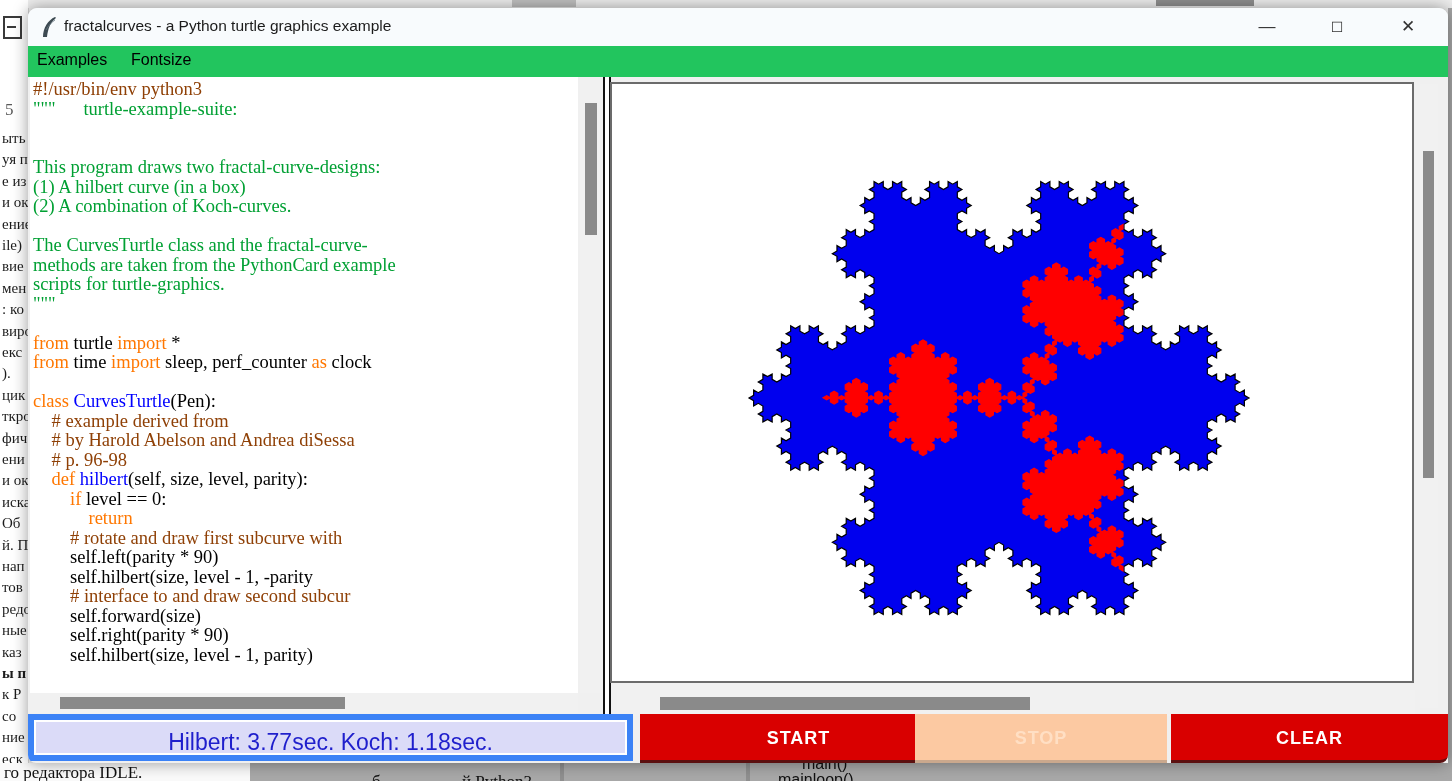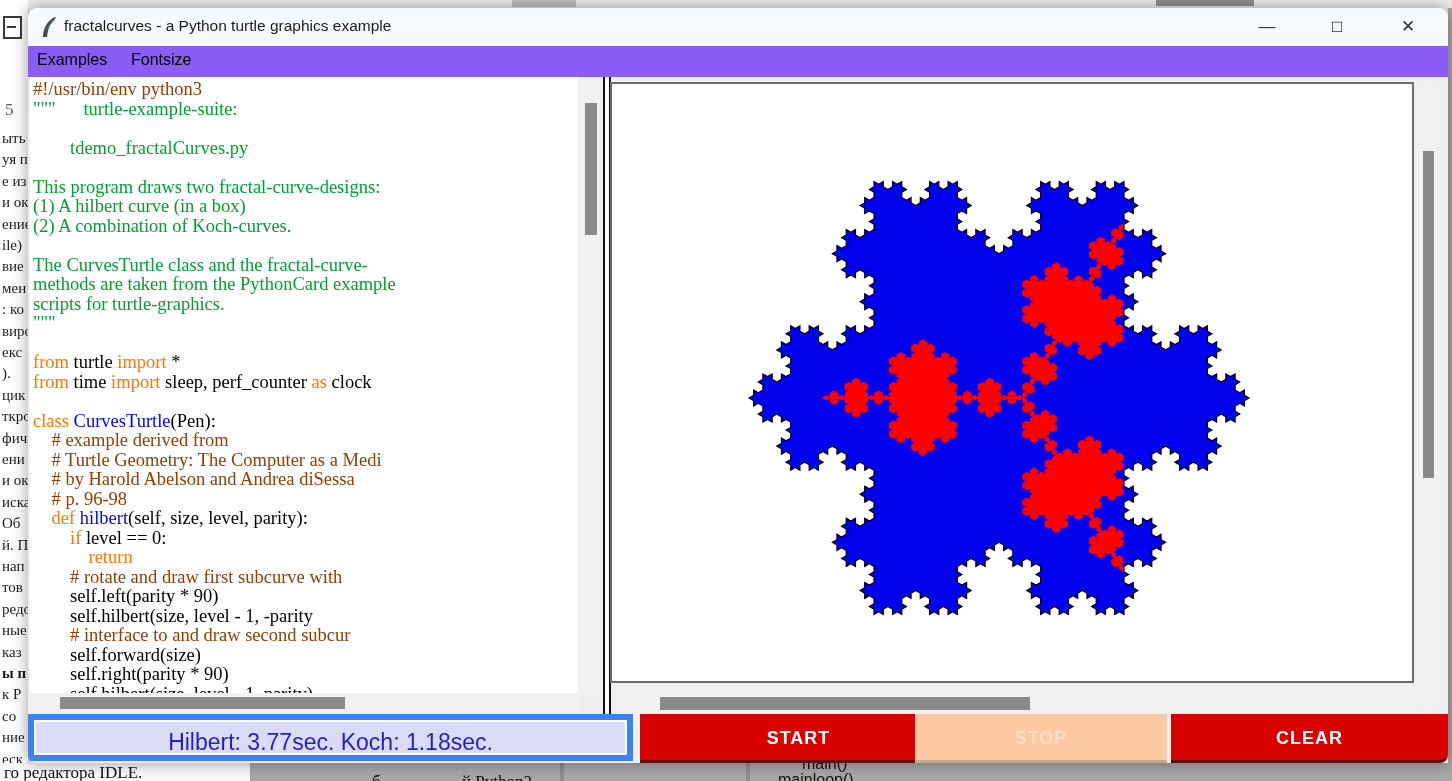--- a/index.html
+++ b/index.html
@@ -26,21 +26,21 @@
   .monoed{font-family:Liberation Sans, sans-serif;font-size:16px;}
   
   #app{position:absolute;left:28px;top:8px;width:1420px;height:755px;background:#f0f0f0;
        border-radius:9px 9px 0 8px;box-shadow:0 0 16px rgba(0,0,0,.4);overflow:hidden;}
   #titlebar{position:absolute;left:0;top:0;width:100%;height:38px;background:#f8fbfd;}
   #app-icon{position:absolute;left:12px;top:8px;width:18px;height:22px;}
   #title-text{position:absolute;left:36px;top:9px;font-size:15.5px;color:#1b1b1b;}
   .winbtn{position:absolute;top:0;width:40px;height:38px;text-align:center;line-height:38px;
           font-size:17px;color:#333;cursor:default;}
   #btn-min{left:1219px;}  #btn-max{left:1289px;font-size:14px;}  #btn-close{left:1360px;}
-  #menubar{position:absolute;left:0;top:38px;width:100%;height:31px;background:#8b5cf6;}
+  #menubar{position:absolute;left:0;top:38px;width:100%;height:31px;background:#22c55e;}
   .menu-item{position:absolute;top:5px;height:22px;font-size:16px;color:#000;padding:0 4px;}
   #menu-examples{left:5px;} #menu-fontsize{left:99px;} #menu-help{left:191px;margin-top:32px;}
   
   #code-pane{position:absolute;left:2px;top:69px;width:548px;height:616px;background:#ffffff;
              overflow:hidden;}
   #code-lines{position:absolute;left:3px;top:3px;
               font-family:Liberation Serif, serif;font-size:18.5px;line-height:19.5px;}
   .code-line{height:19.5px;white-space:pre;}
   .tok-c{color:var(--c-comment);} .tok-s{color:var(--c-string);}
   .tok-k{color:var(--c-keyword);} .tok-d{color:var(--c-defname);} .tok-p{color:var(--c-plain);}
@@ -146,37 +146,35 @@
       <div class="menu-item" id="menu-examples">Examples</div>
       <div class="menu-item" id="menu-fontsize">Fontsize</div>
       <div class="menu-item" id="menu-help">Help</div>
     </div>
 
     <div id="code-pane">
       <div id="code-lines">
           <div class="code-line"><span class="tok-c">#!/usr/bin/env python3</span></div>
           <div class="code-line"><span class="tok-s">"""      turtle-example-suite:</span></div>
           <div class="code-line">&nbsp;</div>
-          <div class="code-line"><span class="tok-s">        tdemo_fractalCurves.py</span></div>
           <div class="code-line">&nbsp;</div>
           <div class="code-line"><span class="tok-s">This program draws two fractal-curve-designs:</span></div>
           <div class="code-line"><span class="tok-s">(1) A hilbert curve (in a box)</span></div>
           <div class="code-line"><span class="tok-s">(2) A combination of Koch-curves.</span></div>
           <div class="code-line">&nbsp;</div>
           <div class="code-line"><span class="tok-s">The CurvesTurtle class and the fractal-curve-</span></div>
           <div class="code-line"><span class="tok-s">methods are taken from the PythonCard example</span></div>
           <div class="code-line"><span class="tok-s">scripts for turtle-graphics.</span></div>
           <div class="code-line"><span class="tok-s">"""</span></div>
           <div class="code-line">&nbsp;</div>
           <div class="code-line"><span class="tok-k">from</span><span class="tok-p"> turtle </span><span class="tok-k">import</span><span class="tok-p"> *</span></div>
           <div class="code-line"><span class="tok-k">from</span><span class="tok-p"> time </span><span class="tok-k">import</span><span class="tok-p"> sleep, perf_counter </span><span class="tok-k">as</span><span class="tok-p"> clock</span></div>
           <div class="code-line">&nbsp;</div>
           <div class="code-line"><span class="tok-k">class</span><span class="tok-p"> </span><span class="tok-d">CurvesTurtle</span><span class="tok-p">(Pen):</span></div>
           <div class="code-line"><span class="tok-c">    # example derived from</span></div>
-          <div class="code-line"><span class="tok-c">    # Turtle Geometry: The Computer as a Medi</span></div>
           <div class="code-line"><span class="tok-c">    # by Harold Abelson and Andrea diSessa</span></div>
           <div class="code-line"><span class="tok-c">    # p. 96-98</span></div>
           <div class="code-line"><span class="tok-p">    </span><span class="tok-k">def</span><span class="tok-p"> </span><span class="tok-d">hilbert</span><span class="tok-p">(self, size, level, parity):</span></div>
           <div class="code-line"><span class="tok-p">        </span><span class="tok-k">if</span><span class="tok-p"> level == 0:</span></div>
           <div class="code-line"><span class="tok-p">            </span><span class="tok-k">return</span></div>
           <div class="code-line"><span class="tok-c">        # rotate and draw first subcurve with</span></div>
           <div class="code-line"><span class="tok-p">        self.left(parity * 90)</span></div>
           <div class="code-line"><span class="tok-p">        self.hilbert(size, level - 1, -parity</span></div>
           <div class="code-line"><span class="tok-c">        # interface to and draw second subcur</span></div>
           <div class="code-line"><span class="tok-p">        self.forward(size)</span></div>

